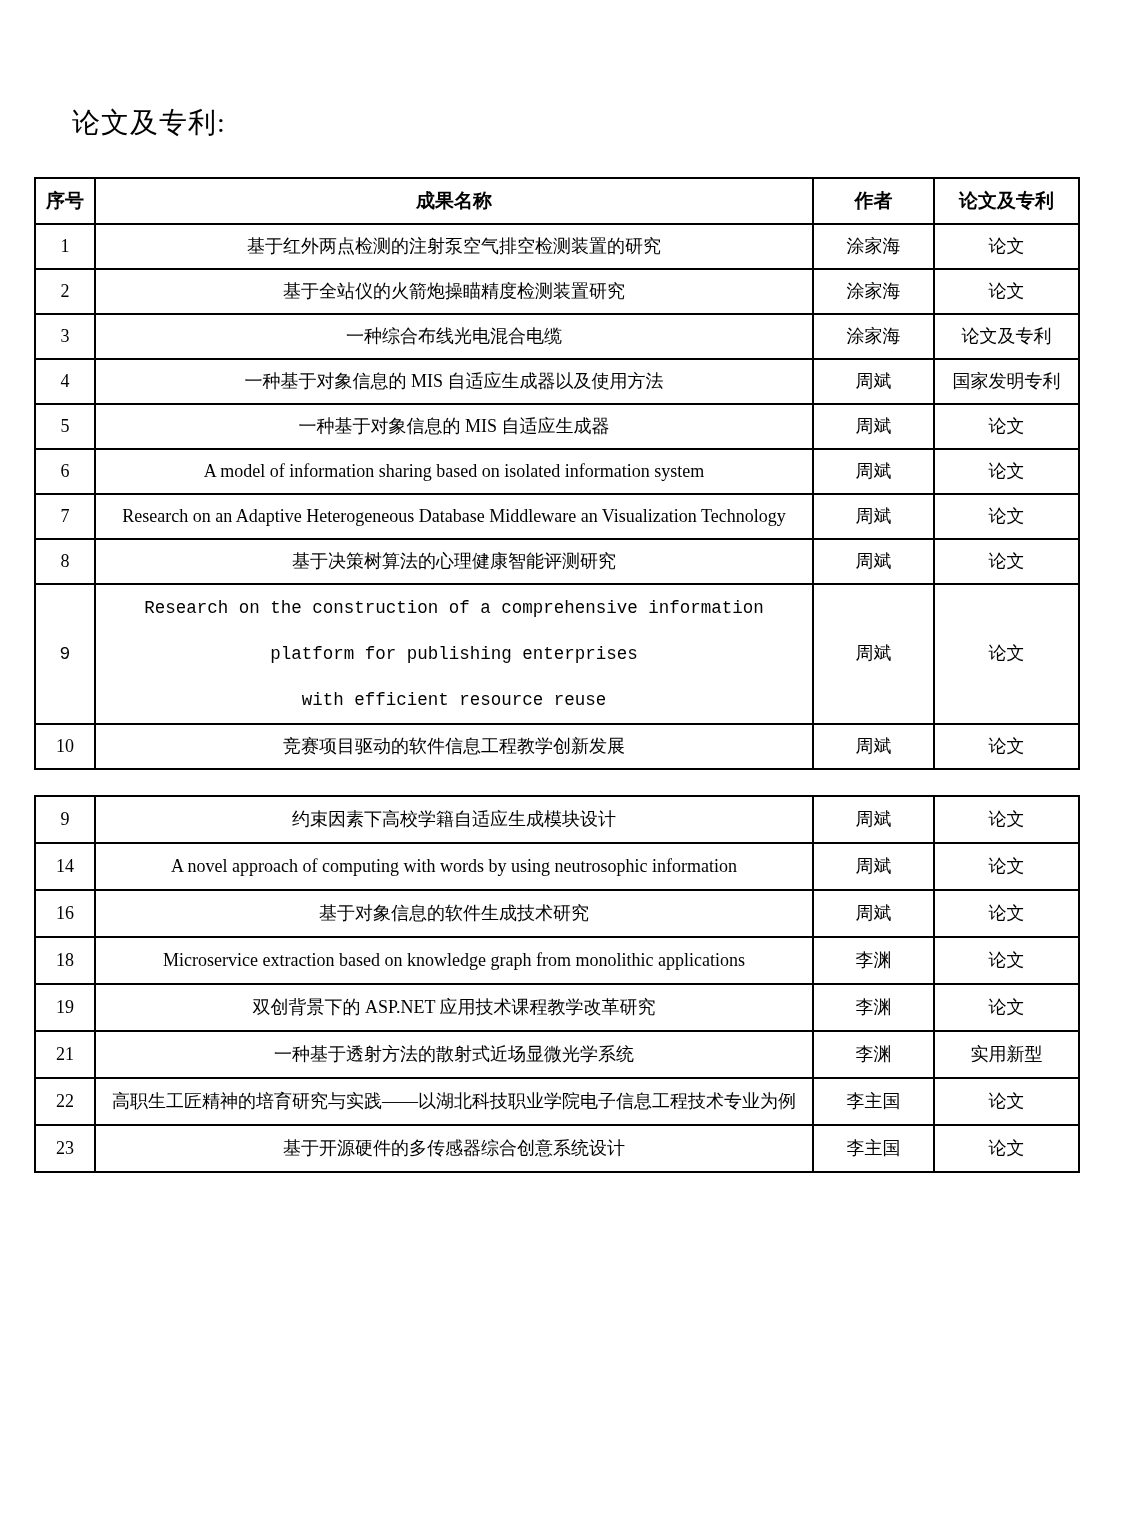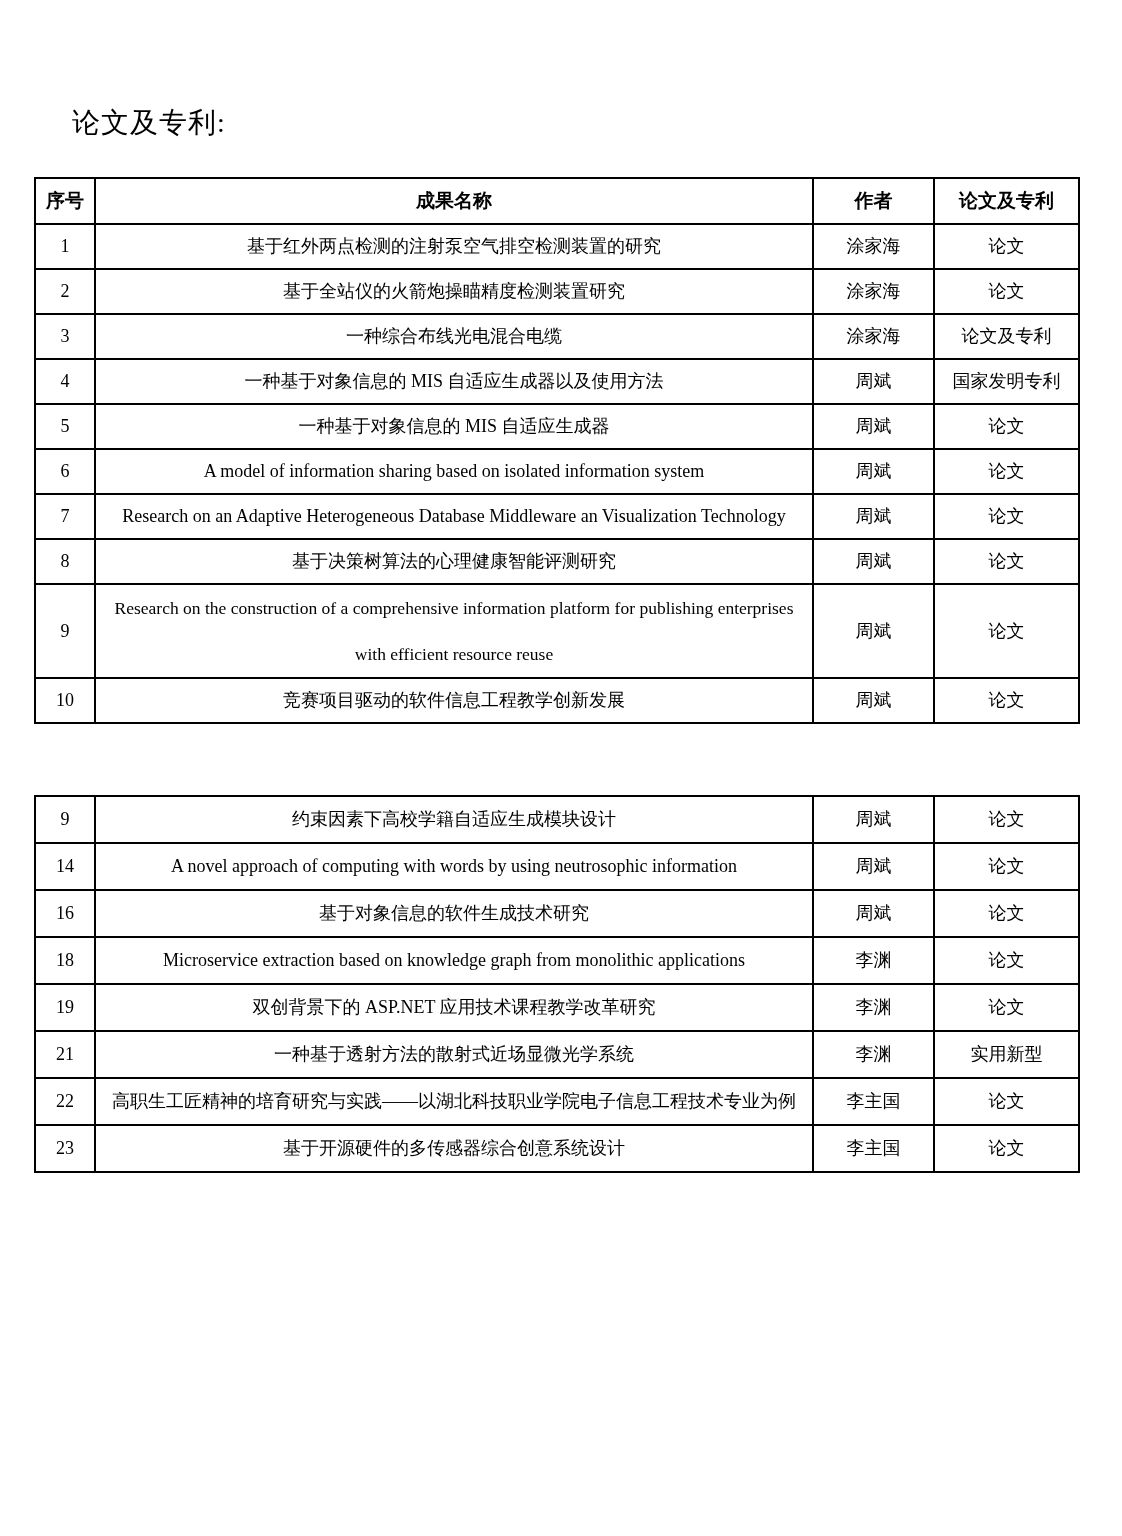--- a/index.html
+++ b/index.html
@@ -45,21 +45,21 @@
   table.results th {
     height: 44px;
     font-size: 19px;
     font-weight: bold;
   }
   table.results td {
     font-size: 18px;
     line-height: 1.35;
   }
   #table-0 td { height: 43px; }
-  #table-0 tr.tall td { height: 90px; }
+  #table-0 tr.tall td { height: 90px; font-family: Liberation Mono, monospace; }
   #table-1 td { height: 45px; }
   .col-title { white-space: pre-line; }
   tr.tall .col-title { line-height: 46px; font-size: 17.5px; }
 </style>
 </head>
 <body>
 
 <div class="page">
 
   <h1 class="doc-title">论文及专利:</h1>

